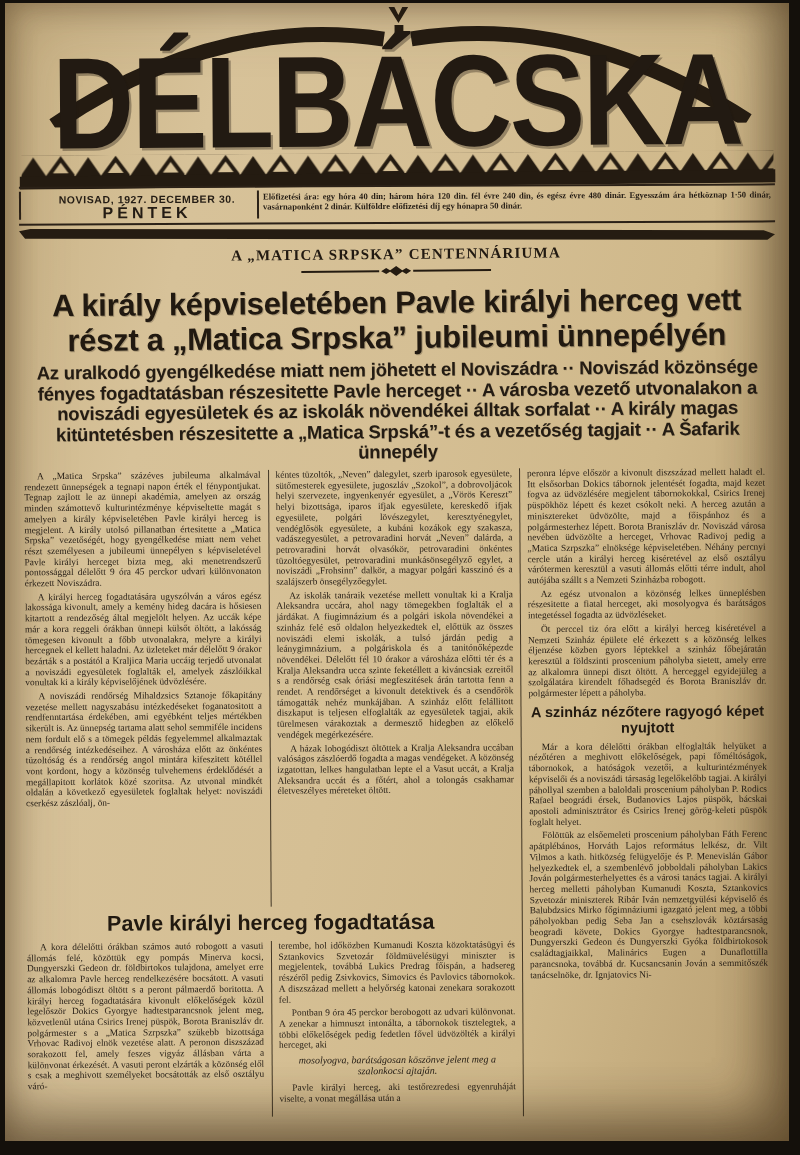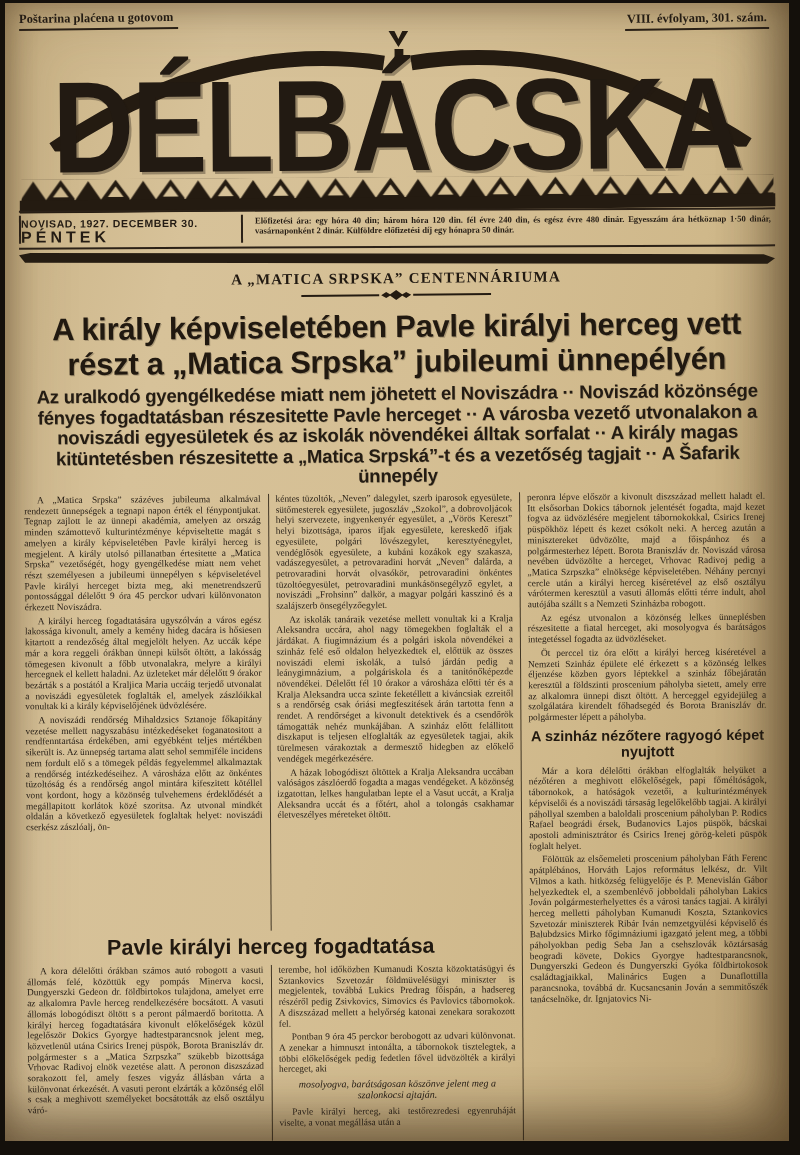--- a/index.html
+++ b/index.html
@@ -26,24 +26,24 @@
     text-shadow:2px 2px 0 rgba(34,26,18,.35);
     white-space:nowrap;
   }
   .mast-zigzag{position:absolute; left:0; bottom:-2px; width:100%; height:34px;}
   
   .infobar{
     display:flex; border-top:2px solid #2b2117; border-bottom:2px solid #2b2117;
     font-size:8.6px; line-height:10.4px; font-weight:bold; padding:3px 0 4px 0; transform:rotate(-0.25deg);
   }
   .info-office{flex:0 0 242px; text-align:justify; padding:1px 6px 0 2px;}
-  .info-date{flex:0 0 220px; border-left:2px solid #2b2117; border-right:2px solid #2b2117; padding-top:3px;}
+  .info-date{flex:0 0 220px; border-left:2px solid #2b2117; border-right:2px solid #2b2117; text-align:center; padding-top:3px;padding-left:16px;}
   .date-line{font-family:"Liberation Sans", sans-serif; font-size:10.5px; letter-spacing:.6px;}
   .day-line{font-family:"Liberation Sans", sans-serif; font-size:16px; letter-spacing:4px; margin-top:4px; font-weight:bold;}
-  .info-sub{flex:1; text-align:justify; padding:1px 4px 0 12px;}
+  .info-sub{flex:1; text-align:justify; padding:1px 4px 0 4px;}
   .thickbar{height:11px; margin:5px 0 6px 0; background:#251c12;
     clip-path:polygon(0 22%, 1.5% 2%, 98.5% 12%, 100% 50%, 99% 100%, 0.8% 90%);}
   
   .headarea{text-align:center; transform:rotate(-0.55deg);}
   .kicker{font-weight:bold; font-size:15px; letter-spacing:1.2px; color:#221a12;}
   .ornament{width:190px; margin:2px auto 2px auto; height:12px;}
   .headline{
     font-family:"Liberation Sans", sans-serif; font-weight:bold; font-size:31px; line-height:35px;
     letter-spacing:-0.3px; color:#211910; max-width:735px; margin:2px auto 5px auto;
     text-shadow:1px 1px 0 rgba(33,25,16,.25);
@@ -74,24 +74,20 @@
   }
   svg .ink{stroke:#241b11; fill:none;}
   svg .inkfill{fill:#241b11; stroke:none;}
 </style>
 </head>
 <body>
 
 <div class="scan">
   <div class="paper">
 
-    <div class="toprow">
-      <span class="stamp">Poštarina plaćena u gotovom</span>
-      <span class="issue">VIII. évfolyam, 301. szám.</span>
-    </div>
 
     <div class="masthead">
       <svg class="mast-arc" viewBox="0 0 770 120" preserveAspectRatio="none">
         <path class="ink" d="M35,118 Q 200,8 372,34" stroke-width="15"></path>
         <path class="ink" d="M400,34 Q 570,8 742,118" stroke-width="15"></path>
         <path class="inkfill" d="M377,2 l10,16 l10,-16 l-6,0 l-4,8 l-4,-8 z"></path>
         <path class="inkfill" d="M383,20 h9 v14 h-9 z"></path>
       </svg>
       <div class="mast-title">DÉLBÁCSKA</div>
       <svg class="mast-zigzag" viewBox="0 0 770 34" preserveAspectRatio="none">

